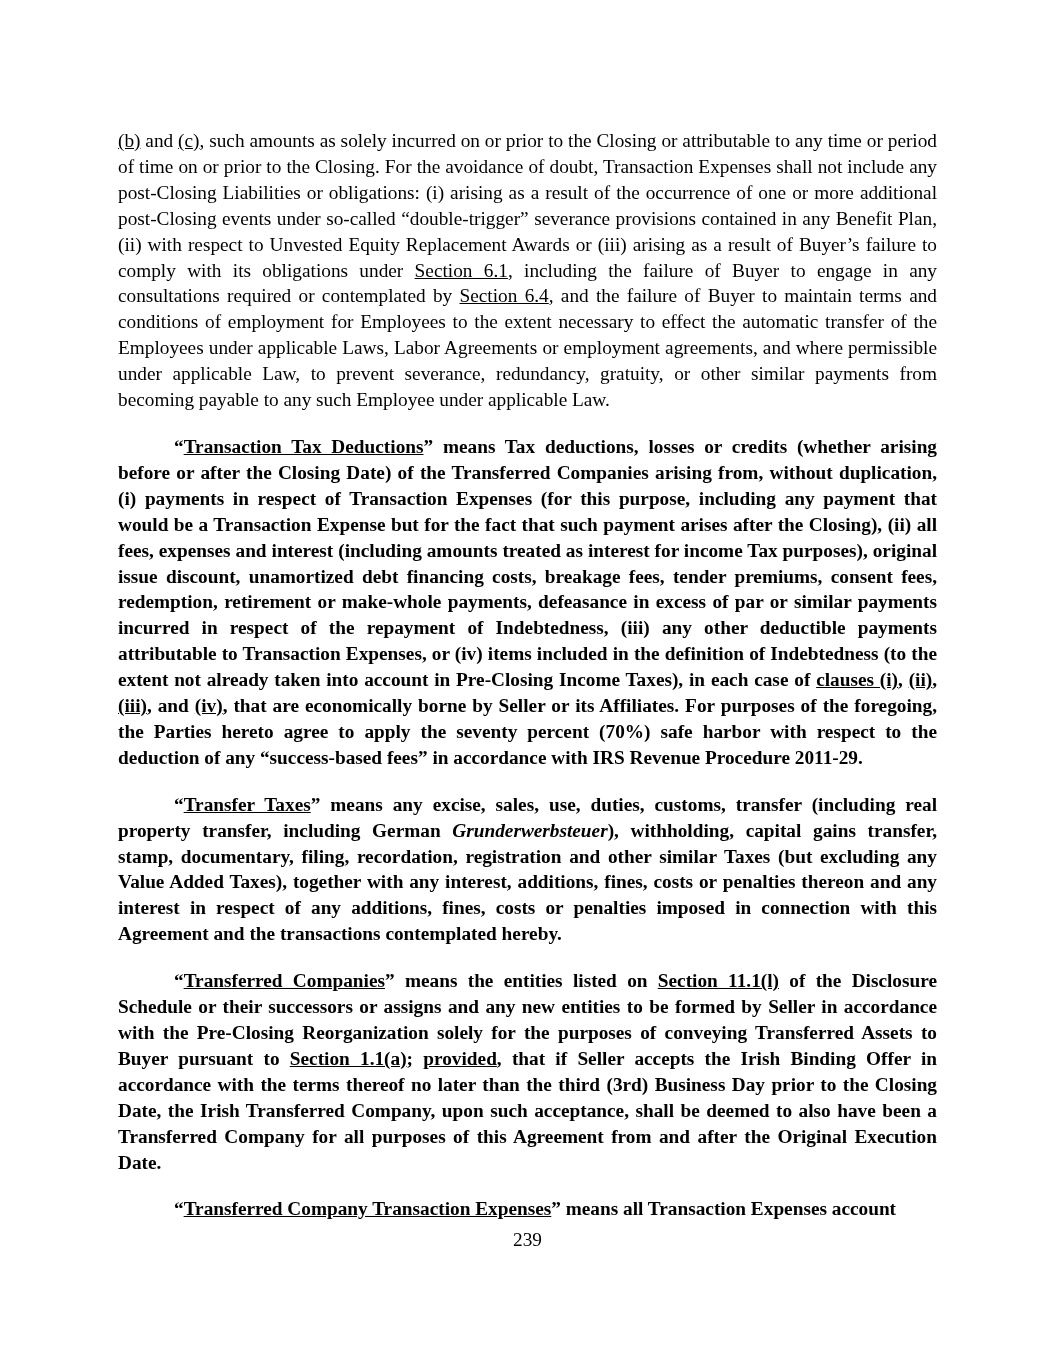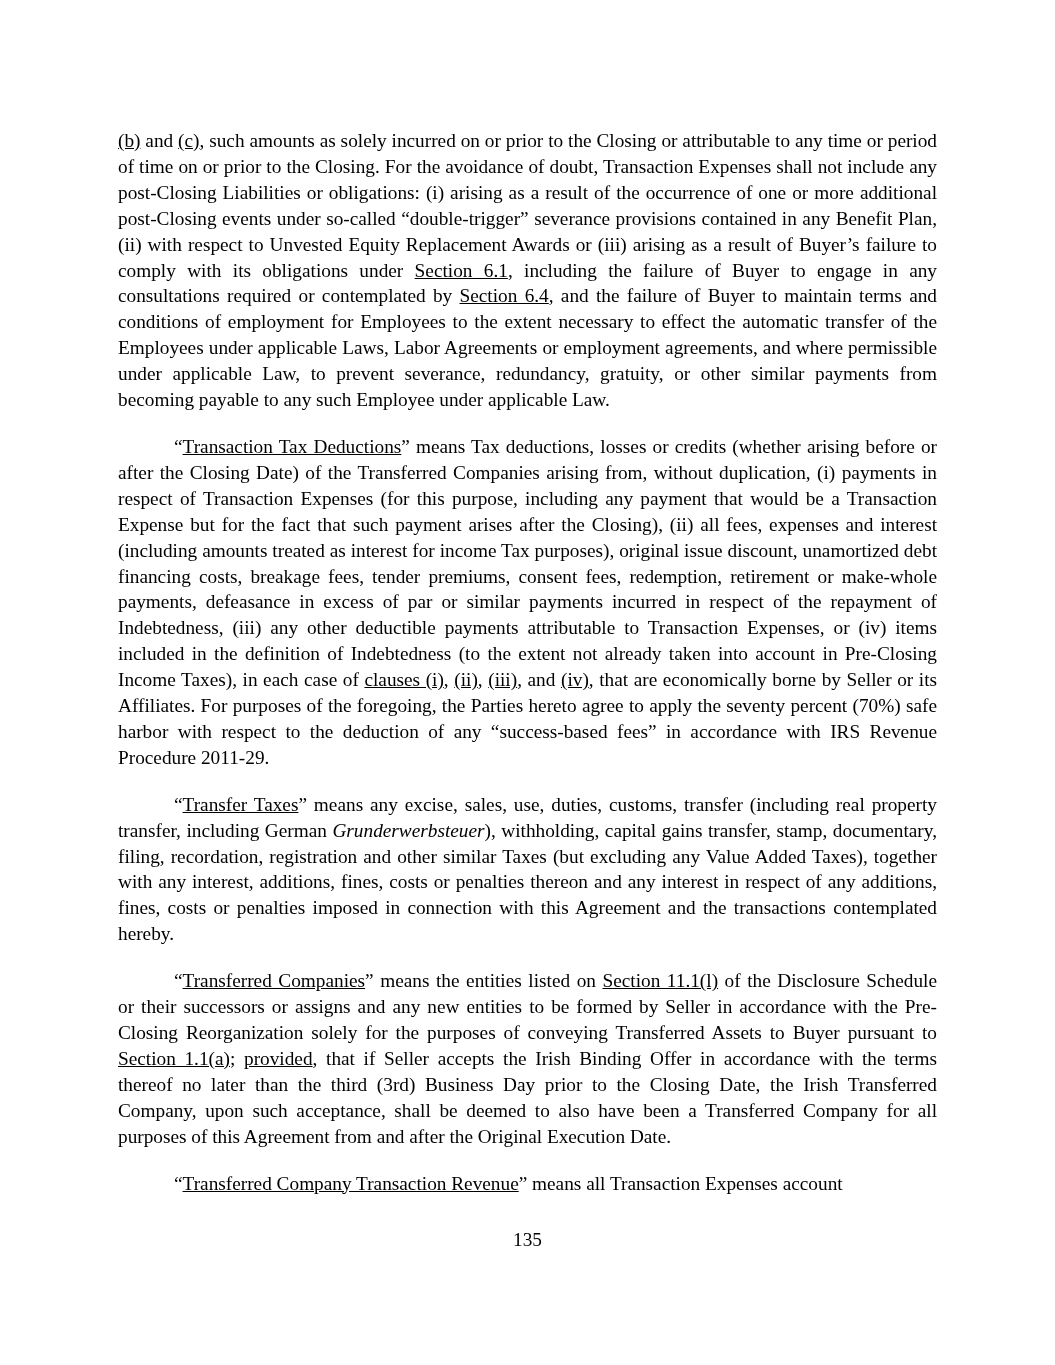--- a/index.html
+++ b/index.html
@@ -23,20 +23,21 @@
   .para {
     font-size: 19.3px;
     line-height: 25.9px;
     text-align: justify;
     text-justify: inter-word;
     margin: 0 0 21px 0;
     hyphens: none;
   }
   .para.indent {
     text-indent: 56px;
+    font-weight: bold;
   }
   .u {
     text-decoration: underline;
   }
   .it {
     font-style: italic;
   }
   .page-number {
     position: absolute;
     left: 0;
@@ -49,16 +50,16 @@
 </style>
 </head>
 <body>
 
 <div class="page">
   <div id="body-text">
       <p class="para"><span class="u">(b)</span><span> and </span><span class="u">(c)</span><span>, such amounts as solely incurred on or prior to the Closing or attributable to any time or period of time on or prior to the Closing. For the avoidance of doubt, Transaction Expenses shall not include any post-Closing Liabilities or obligations: (i) arising as a result of the occurrence of one or more additional post-Closing events under so-called “double-trigger” severance provisions contained in any Benefit Plan, (ii) with respect to Unvested Equity Replacement Awards or (iii) arising as a result of Buyer’s failure to comply with its obligations under </span><span class="u">Section 6.1</span><span>, including the failure of Buyer to engage in any consultations required or contemplated by </span><span class="u">Section 6.4</span><span>, and the failure of Buyer to maintain terms and conditions of employment for Employees to the extent necessary to effect the automatic transfer of the Employees under applicable Laws, Labor Agreements or employment agreements, and where permissible under applicable Law, to prevent severance, redundancy, gratuity, or other similar payments from becoming payable to any such Employee under applicable Law.</span></p>
       <p class="para indent"><span>“</span><span class="u">Transaction Tax Deductions</span><span>” means Tax deductions, losses or credits (whether arising before or after the Closing Date) of the Transferred Companies arising from, without duplication, (i) payments in respect of Transaction Expenses (for this purpose, including any payment that would be a Transaction Expense but for the fact that such payment arises after the Closing), (ii) all fees, expenses and interest (including amounts treated as interest for income Tax purposes), original issue discount, unamortized debt financing costs, breakage fees, tender premiums, consent fees, redemption, retirement or make-whole payments, defeasance in excess of par or similar payments incurred in respect of the repayment of Indebtedness, (iii) any other deductible payments attributable to Transaction Expenses, or (iv) items included in the definition of Indebtedness (to the extent not already taken into account in Pre-Closing Income Taxes), in each case of </span><span class="u">clauses (i)</span><span>, </span><span class="u">(ii)</span><span>, </span><span class="u">(iii)</span><span>, and </span><span class="u">(iv)</span><span>, that are economically borne by Seller or its Affiliates. For purposes of the foregoing, the Parties hereto agree to apply the seventy percent (70%) safe harbor with respect to the deduction of any “success-based fees” in accordance with IRS Revenue Procedure 2011-29.</span></p>
       <p class="para indent"><span>“</span><span class="u">Transfer Taxes</span><span>” means any excise, sales, use, duties, customs, transfer (including real property transfer, including German </span><span class="it">Grunderwerbsteuer</span><span>), withholding, capital gains transfer, stamp, documentary, filing, recordation, registration and other similar Taxes (but excluding any Value Added Taxes), together with any interest, additions, fines, costs or penalties thereon and any interest in respect of any additions, fines, costs or penalties imposed in connection with this Agreement and the transactions contemplated hereby.</span></p>
       <p class="para indent"><span>“</span><span class="u">Transferred Companies</span><span>” means the entities listed on </span><span class="u">Section 11.1(l)</span><span> of the Disclosure Schedule or their successors or assigns and any new entities to be formed by Seller in accordance with the Pre-Closing Reorganization solely for the purposes of conveying Transferred Assets to Buyer pursuant to </span><span class="u">Section 1.1(a)</span><span>; </span><span class="u">provided</span><span>, that if Seller accepts the Irish Binding Offer in accordance with the terms thereof no later than the third (3rd) Business Day prior to the Closing Date, the Irish Transferred Company, upon such acceptance, shall be deemed to also have been a Transferred Company for all purposes of this Agreement from and after the Original Execution Date.</span></p>
-      <p class="para indent"><span>“</span><span class="u">Transferred Company Transaction Revenue</span><span>” means all Transaction Expenses account</span></p>
+      <p class="para indent"><span>“</span><span class="u">Transferred Company Transaction Expenses</span><span>” means all Transaction Expenses account</span></p>
     </div>
-  <div class="page-number">135</div>
+  <div class="page-number">239</div>
 </div>
 
 </body></html>

